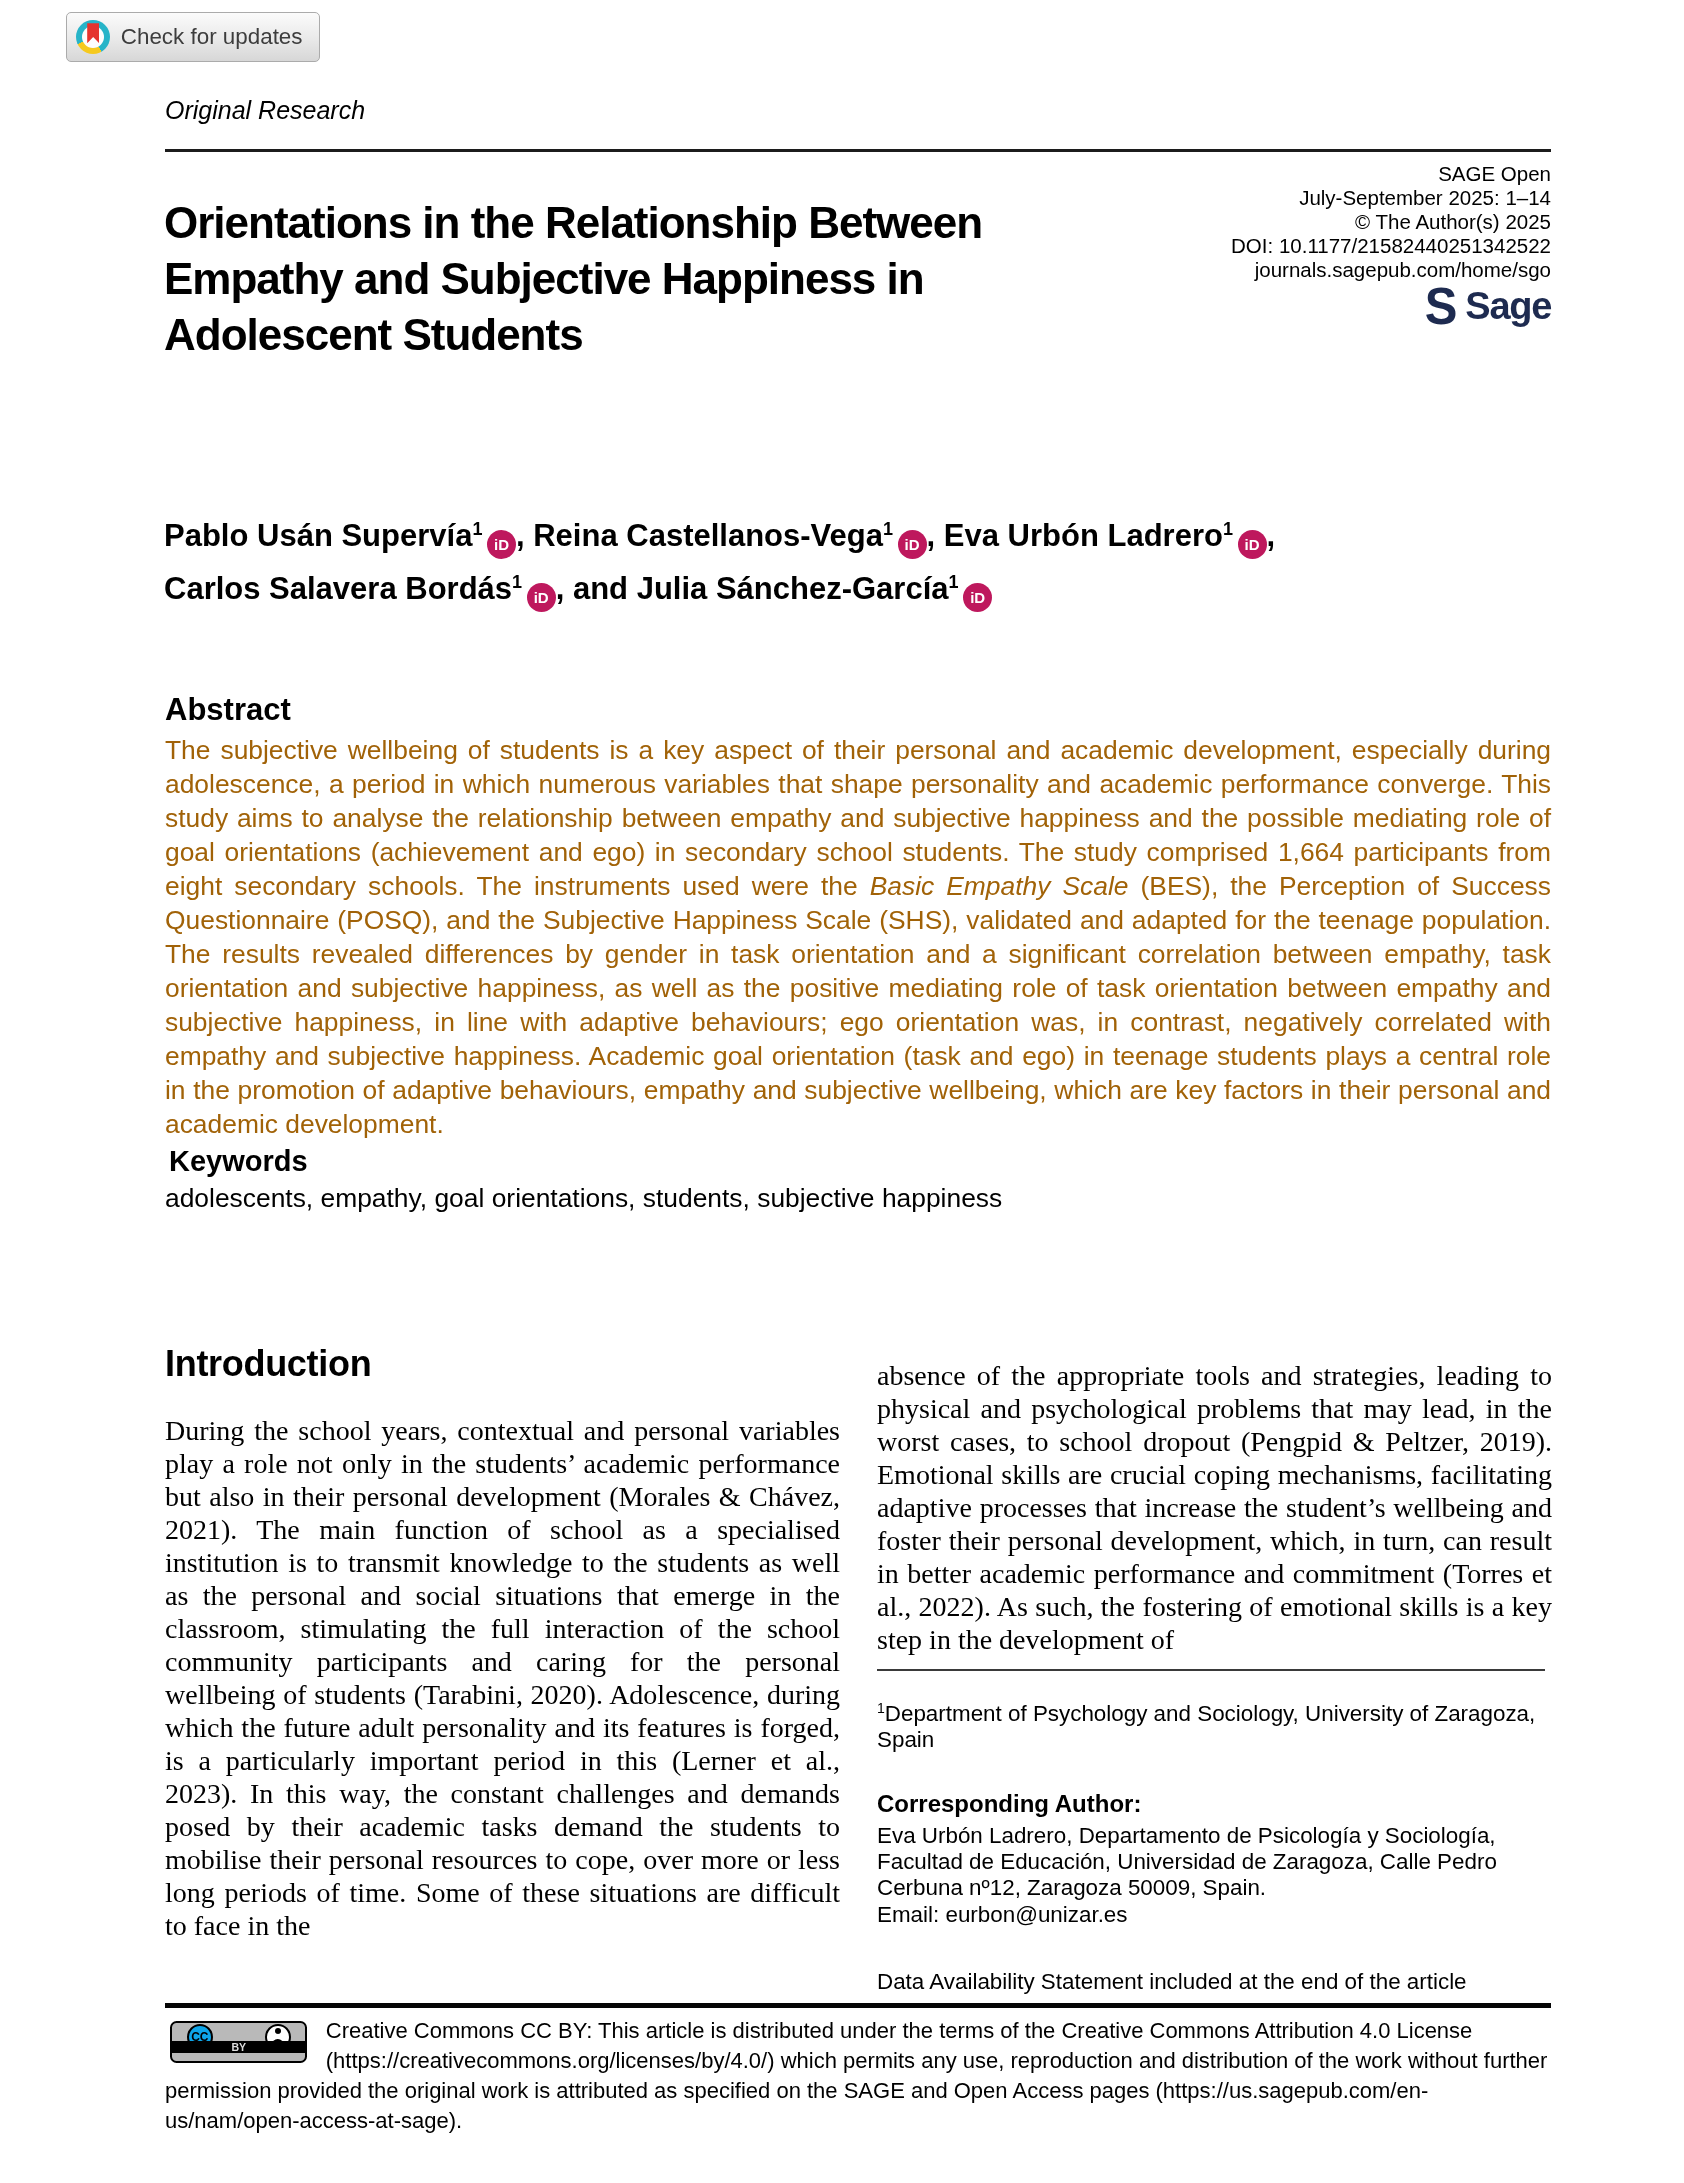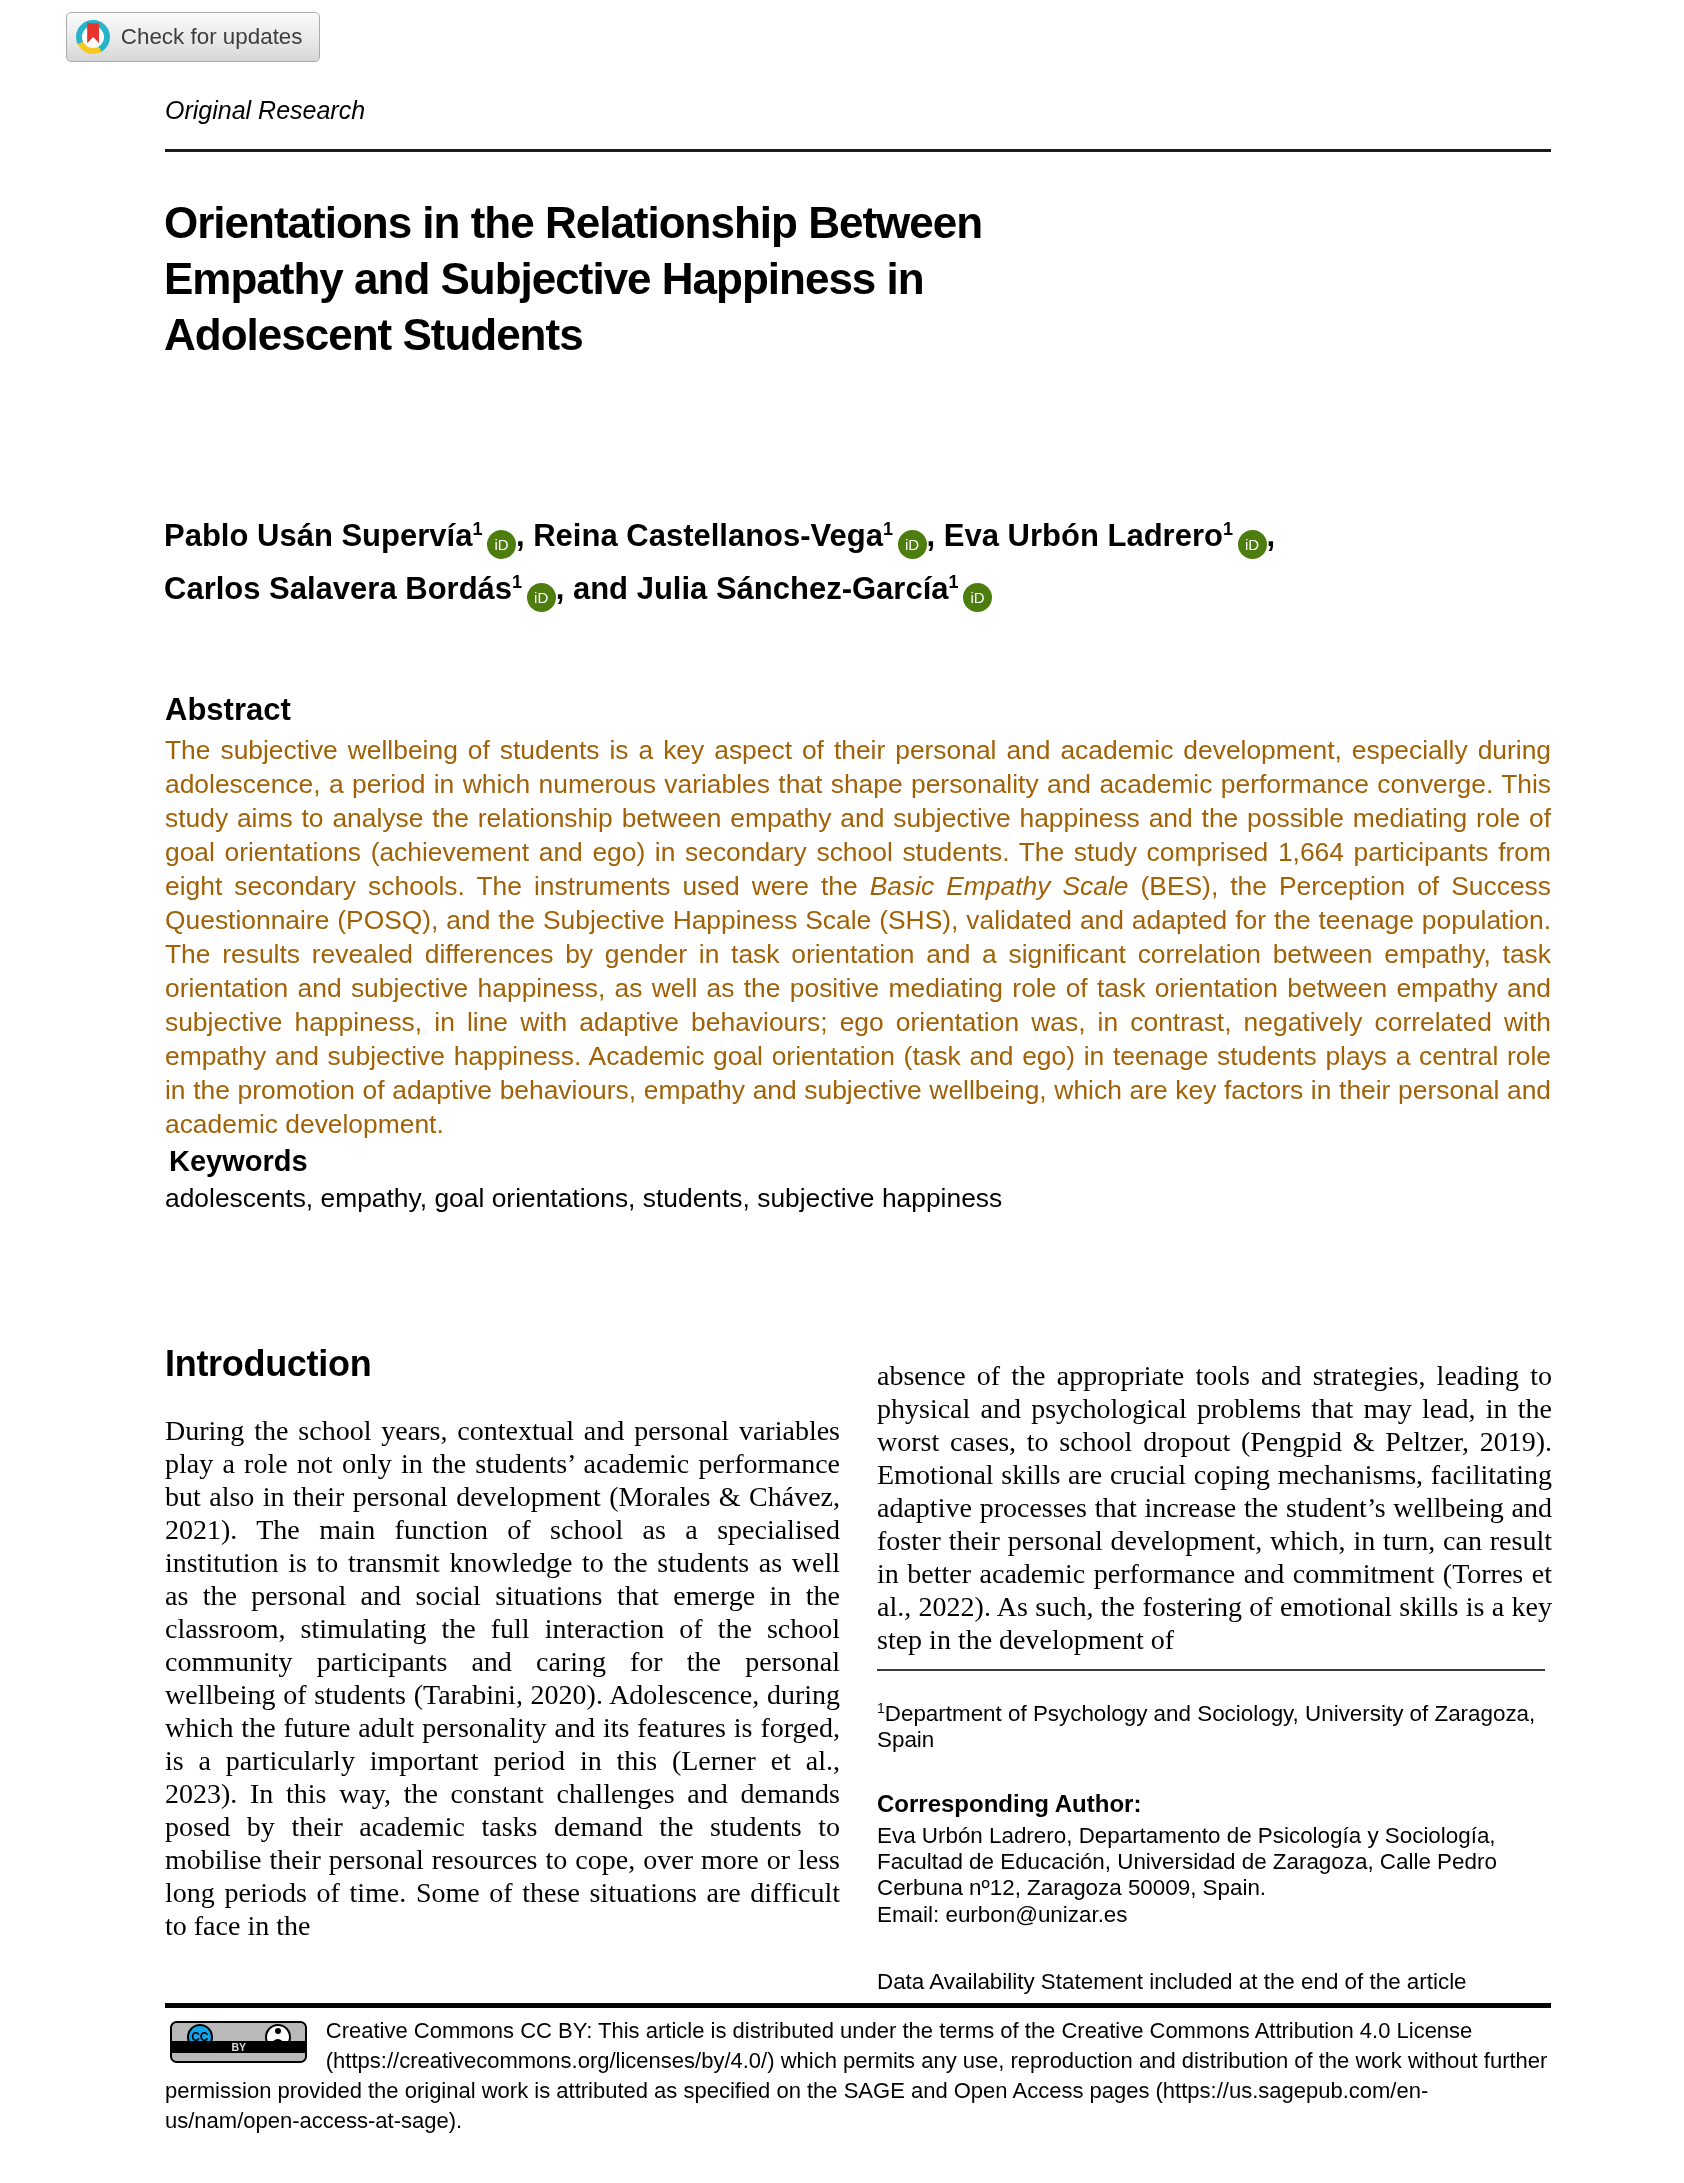--- a/index.html
+++ b/index.html
@@ -42,22 +42,22 @@
   .sage-s { font-size: 49px; line-height: 40px; transform: scaleY(1.05); }
   .sage-word { font-size: 38px; letter-spacing: -1.3px; }
 
   
   .article-title { position: absolute; left: 164px; top: 195px; width: 1155px;
     font-size: 44px; font-weight: bold; line-height: 56px; letter-spacing: -1px; }
   .authors { position: absolute; left: 164px; top: 506px; width: 1188px;
     font-size: 31px; font-weight: bold; line-height: 46px; }
   .authors sup { font-size: 18px; vertical-align: super; }
   .orcid { display: inline-flex; align-items: center; justify-content: center;
-    width: 29px; height: 29px; border-radius: 50%; background: #4d7c0f;
-    color: #fff; font-size: 15px; font-weight: normal; margin-left: 4.6px; vertical-align: -3.3px; cursor: pointer; }
+    width: 29px; height: 29px; border-radius: 50%; background: #be185d;
+    color: #fff; font-size: 15px; font-weight: bold; margin-left: 4.6px; vertical-align: -3.3px; cursor: pointer; }
 
   
   .abstract-heading { position: absolute; left: 165px; top: 692px; font-size: 31px; font-weight: bold; }
   .abstract-body { position: absolute; left: 165px; top: 733px; width: 1386px;
     font-size: 26.4px; line-height: 34px; text-align: justify; color: #a16207; }
   .abstract-body .em { font-style: italic; }
   .keywords-heading { position: absolute; left: 169px; top: 1145px; font-size: 29px; font-weight: bold; }
   .keywords-text { position: absolute; left: 165px; top: 1183px; width: 1386px; font-size: 26.4px; }
 
   
@@ -100,20 +100,31 @@
 <div class="page">
 
   <div class="check-badge">
     <span class="crossref-icon"></span>
     <span class="check-badge-label">Check for updates</span>
   </div>
 
   <div class="kicker">Original Research</div>
   <div class="header-rule"></div>
 
+  <div class="masthead">
+    <div>SAGE Open</div>
+    <div>July-September 2025: 1–14</div>
+    <div>© The Author(s) 2025</div>
+    <div>DOI: 10.1177/21582440251342522</div>
+    <div>journals.sagepub.com/home/sgo</div>
+    <div class="sage-logo">
+      <span class="sage-s">S</span>
+      <span class="sage-word">Sage</span>
+    </div>
+  </div>
 
   <div class="article-title">
       <div>Orientations in the Relationship Between</div>
       <div>Empathy and Subjective Happiness in</div>
       <div>Adolescent Students</div>
     </div>
 
   <div class="authors"><span>Pablo Usán Supervía</span><sup>1</sup><span class="orcid">iD</span><span>, </span><span>Reina Castellanos-Vega</span><sup>1</sup><span class="orcid">iD</span><span>, </span><span>Eva Urbón Ladrero</span><sup>1</sup><span class="orcid">iD</span><span>, </span><span>Carlos Salavera Bordás</span><sup>1</sup><span class="orcid">iD</span><span>, and </span><span>Julia Sánchez-García</span><sup>1</sup><span class="orcid">iD</span></div>
 
   <div class="abstract-heading">Abstract</div>

